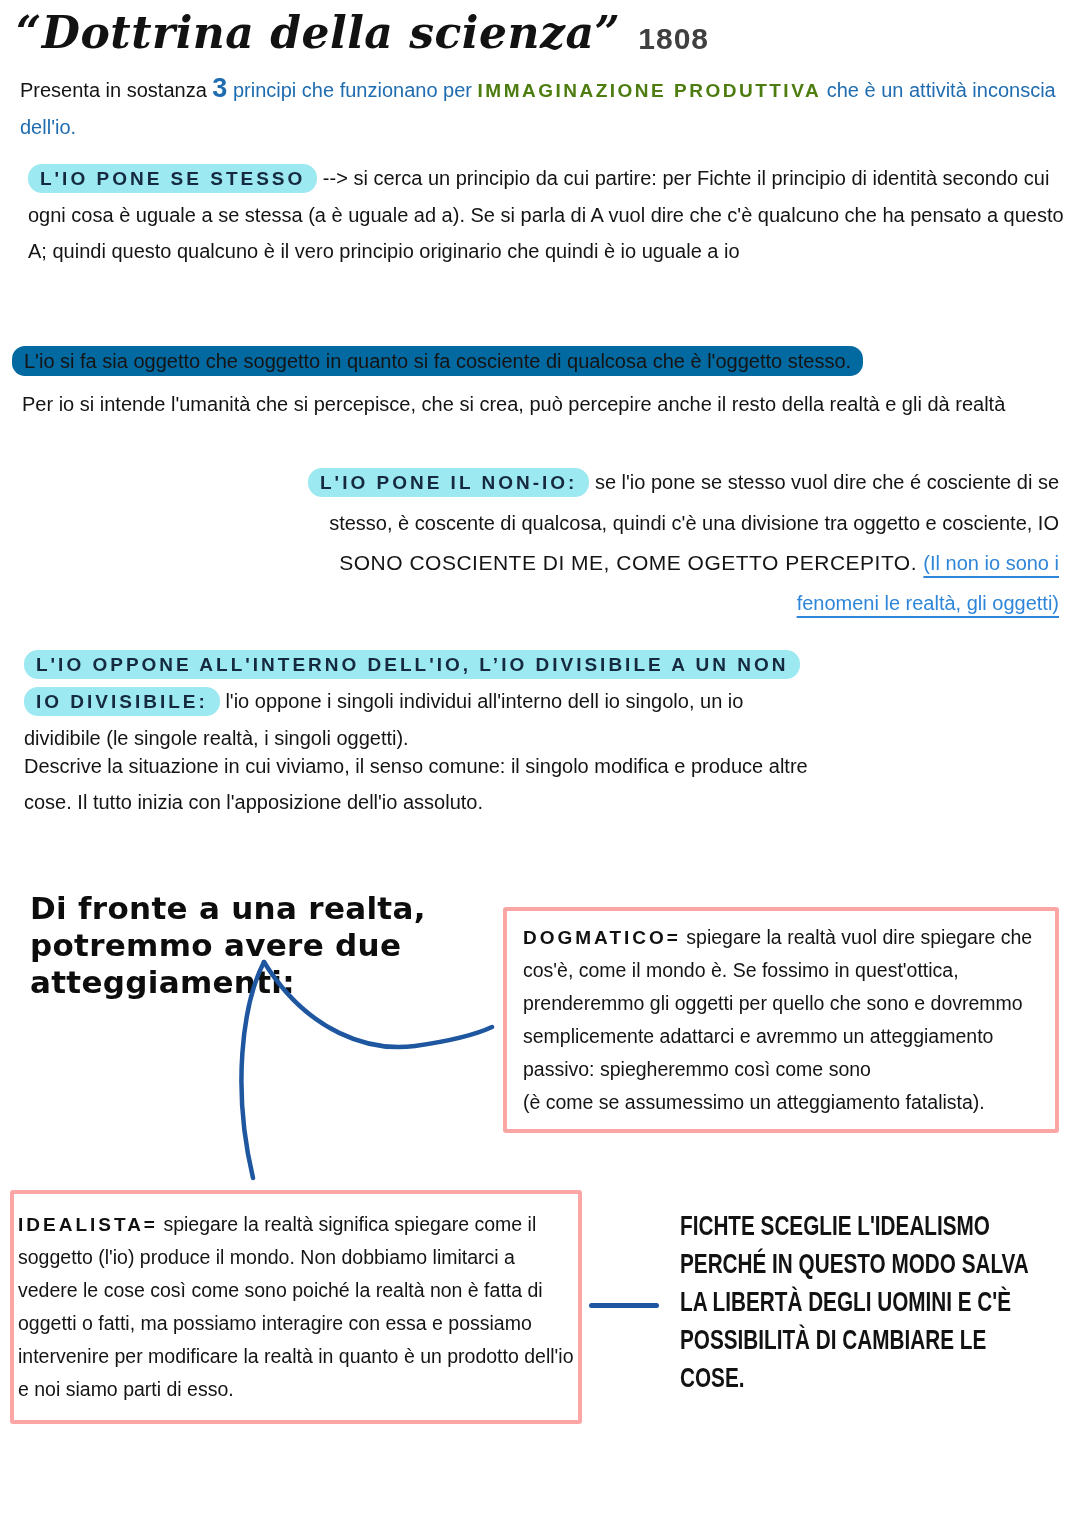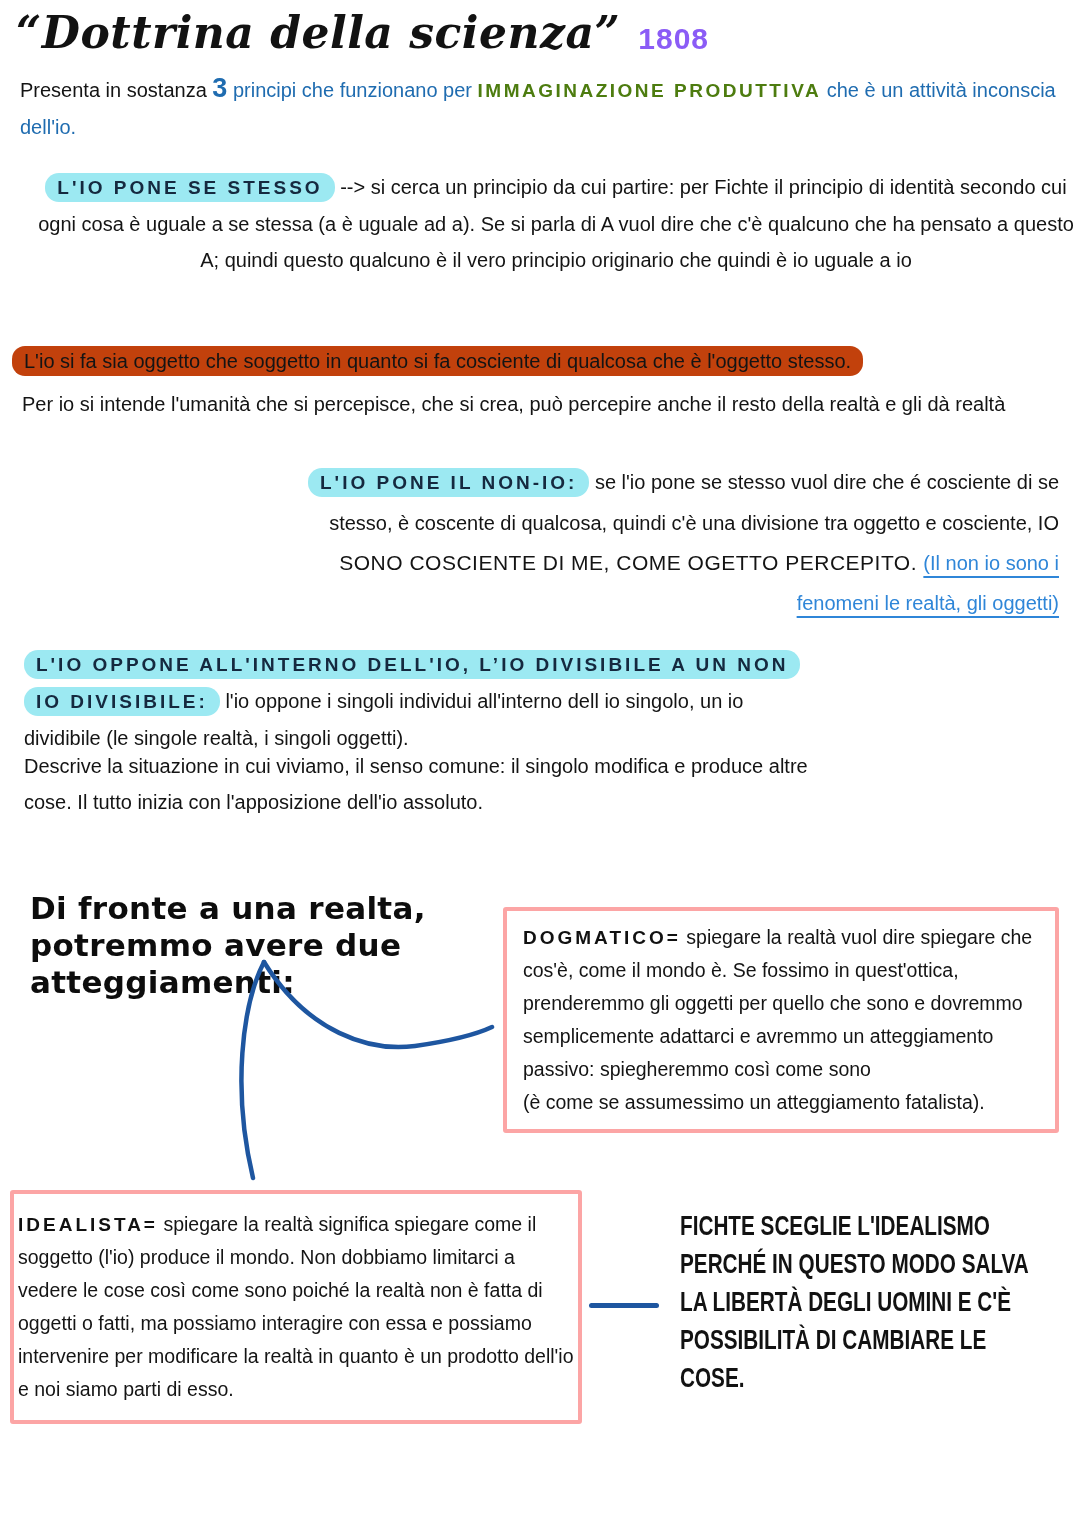--- a/index.html
+++ b/index.html
@@ -24,21 +24,21 @@
     line-height: 66px;
     color: #121212;
     letter-spacing: 0.5px;
   }
   .title-year {
     font-size: 30px;
     font-weight: 600;
     letter-spacing: 1px;
     margin-left: 18px;
     padding-bottom: 10px;
-    color: #8b5cf6;
+    color: #404040;
   }
 
   
   .hand { font-size: 20px; line-height: 36px; color: #141414; }
   .blue-hand { color: #1f6cb0; }
   .num3 { font-size: 27px; font-weight: 600; color: #1f6cb0; }
   .caps-navy {
     color: #4d7c0f;
     font-weight: 700;
     font-size: 19px;
@@ -52,21 +52,21 @@
     color: #15293f;
     font-weight: 700;
     font-size: 19px;
     letter-spacing: 3px;
     padding: 4px 12px;
     border-radius: 14px;
     -webkit-box-decoration-break: clone;
     box-decoration-break: clone;
   }
   .line-highlight {
-    background: #c2410c;
+    background: #0369a1;
     color: #141414;
     font-size: 20px;
     padding: 4px 12px;
     border-radius: 13px;
   }
   .blue-underline {
     color: #2f86d8;
     font-size: 21px;
     text-decoration: underline;
     text-decoration-thickness: 2px;
@@ -139,21 +139,21 @@
 
   <div class="abs title-row">
     <span class="title-script">“Dottrina della scienza”</span>
     <span class="title-year">1808</span>
   </div>
 
   <p class="abs hand" style="top:70px; left:20px; width:1048px; margin:0;">
     <span>Presenta in sostanza </span><span class="num3">3</span><span class="blue-hand"> principi che funzionano per </span><span class="caps-navy">IMMAGINAZIONE PRODUTTIVA</span><span class="blue-hand"> che è un attività inconscia dell'io.</span>
   </p>
 
-  <p class="abs hand" style="top:156px; left:24px; width:1038px; margin:13px;text-align:center;">
+  <p class="abs hand" style="top:156px; left:24px; width:1038px; margin:4px;">
     <span class="pill-heading">L'IO PONE SE STESSO</span><span> --&gt; </span><span>si cerca un principio da cui partire: per Fichte il principio di identità secondo cui ogni cosa è uguale a se stessa (a è uguale ad a). Se si parla di A vuol dire che c'è qualcuno che ha pensato a questo A; quindi questo qualcuno è il vero principio originario che quindi è io uguale a io</span>
   </p>
 
 
   <div class="abs" style="top:350px; left:12px;">
     <span class="line-highlight">L'io si fa sia oggetto che soggetto in quanto si fa cosciente di qualcosa che è l'oggetto stesso.</span>
   </div>
 
   <p class="abs hand" style="top:386px; left:22px; width:1010px; margin:0;">Per io si intende l'umanità che si percepisce, che si crea, può percepire anche il resto della realtà e gli dà realtà</p>
 

